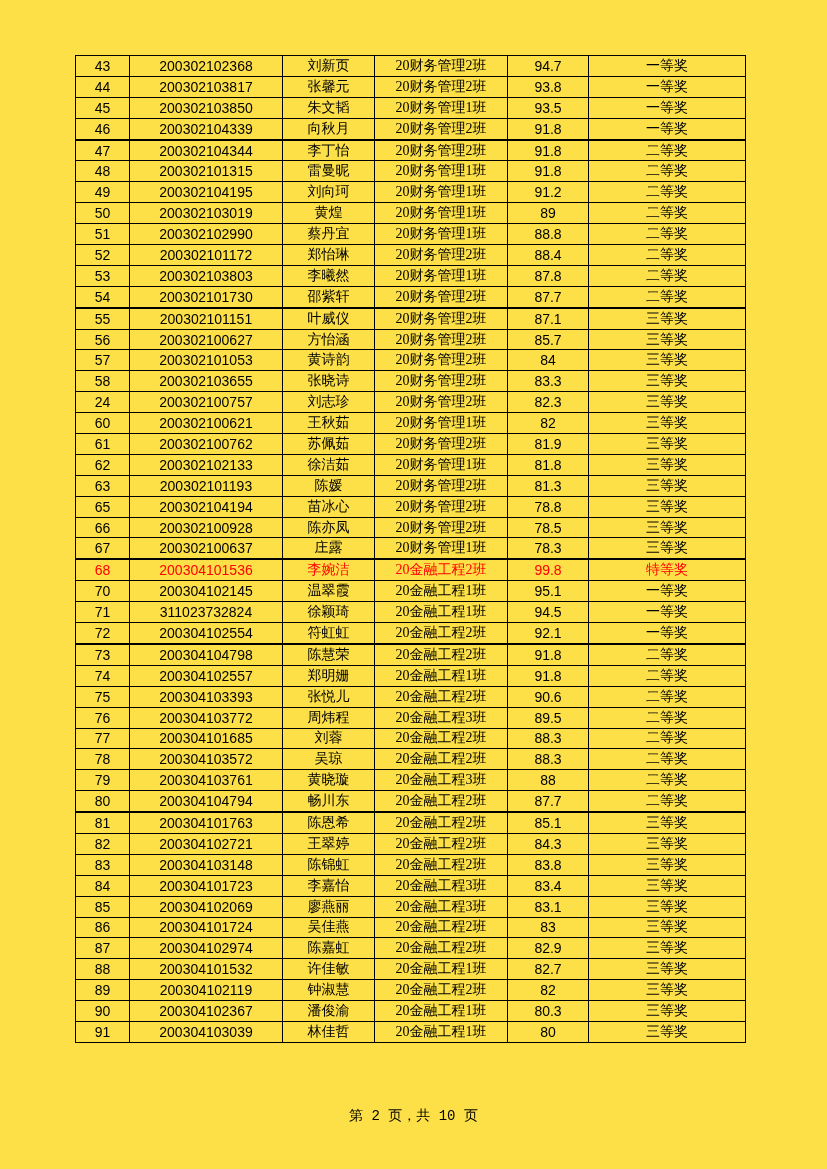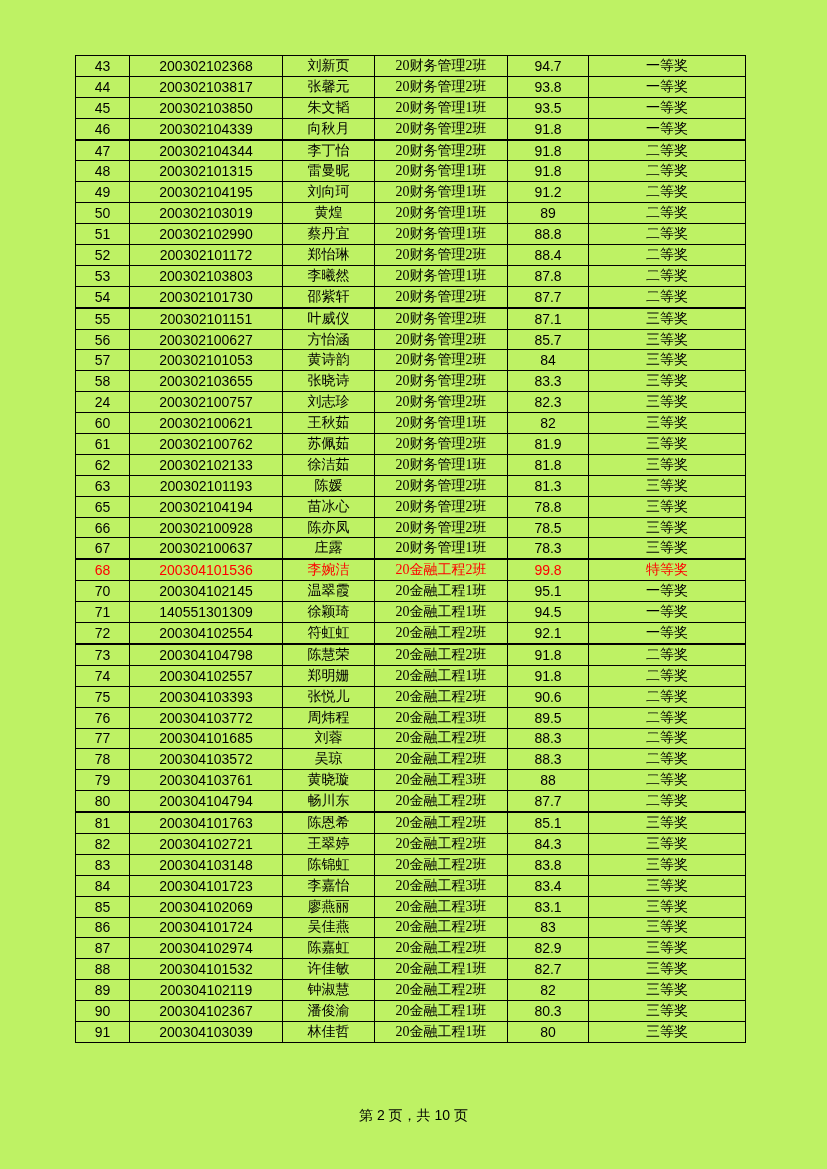--- a/index.html
+++ b/index.html
@@ -4,21 +4,21 @@
 <style>
   html, body {
     margin: 0;
     padding: 0;
     background: #ffffff;
   }
   .page {
     position: relative;
     width: 827px;
     height: 1169px;
-    background: #bef264;
+    background: #fde047;
     overflow: hidden;
     font-family: "Liberation Sans", "DejaVu Sans", sans-serif;
   }
   table.award-table {
     position: absolute;
     left: 75px;
     top: 55px;
     width: 670px;
     border-collapse: collapse;
     table-layout: fixed;
@@ -43,21 +43,21 @@
   table.award-table tr.highlight td {
     color: #FF0000;
     margin-top: 36px;
   }
   .footer {
     position: absolute;
     top: 1107px;
     left: 0;
     width: 827px;
     text-align: center;
-    font-family: Liberation Sans, sans-serif;
+    font-family: Liberation Mono, monospace;
     font-size: 14px;
     color: #000000;
   }
 </style>
 </head>
 <body>
 
 <div class="page">
 
   <table class="award-table">
@@ -273,21 +273,21 @@
         <tr>
           <td>70</td>
           <td>200304102145</td>
           <td class="cjk">温翠霞</td>
           <td class="cjk">20金融工程1班</td>
           <td>95.1</td>
           <td class="cjk">一等奖</td>
         </tr>
         <tr>
           <td>71</td>
-          <td>140551301309</td>
+          <td>311023732824</td>
           <td class="cjk">徐颖琦</td>
           <td class="cjk">20金融工程1班</td>
           <td>94.5</td>
           <td class="cjk">一等奖</td>
         </tr>
         <tr>
           <td>72</td>
           <td>200304102554</td>
           <td class="cjk">符虹虹</td>
           <td class="cjk">20金融工程2班</td>

